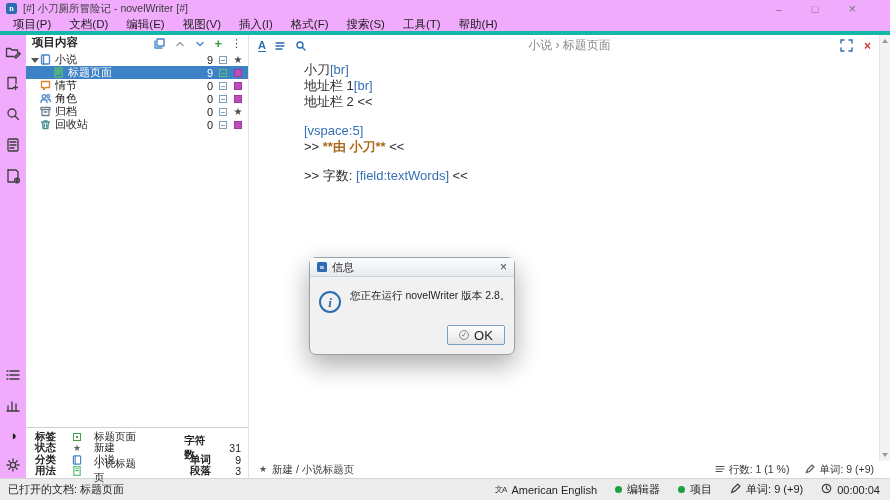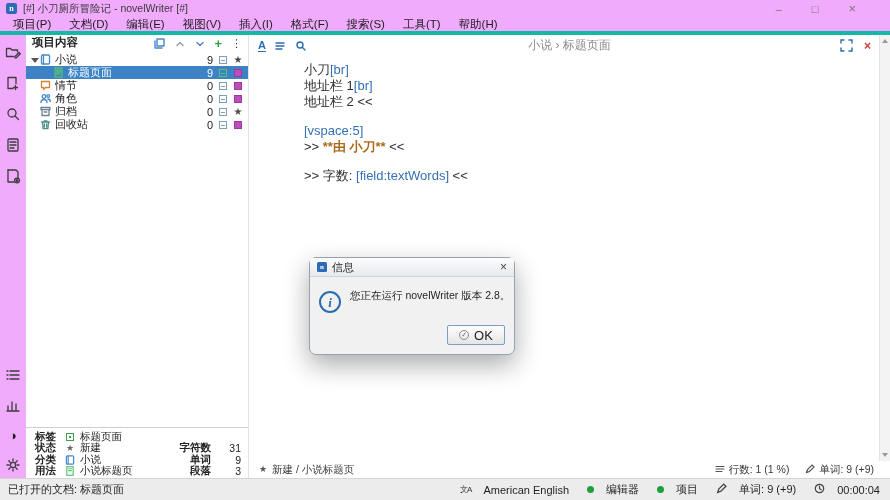--- a/index.html
+++ b/index.html
@@ -66,21 +66,21 @@
   .trow.sel .flagbox::after { border-color:#57c272; }
   .tflag { width:10px; flex:none; display:flex; align-items:center; justify-content:center; }
   .g-star { color:#4a4a4a; font-size:10px; line-height:1; }
   .g-star::before { content:"★"; }
   .sq-magenta { width:8px; height:8px; background:#bd4cbd; border:1px solid #9c3a9c; }
 
   .pspacer { flex:1; }
 
   
   .pdetails { border-top:1px solid #cfcfcf; padding:3px 7px 1px 9px; display:flex; font-size:10.5px; }
-  .drow { height:11.5px; display:flex; align-items:center; gap:5px; }
+  .drow { height:11.5px; display:flex; align-items:center; gap:12px; }
   .dlabel { font-weight:bold; color:#222; width:25px; flex:none; }
   .dicon { width:10px; height:10px; flex:none; display:flex; align-items:center; justify-content:center; }
   .dicon svg { fill:none; stroke-width:1.3; }
   .tagbox { width:8px; height:8px; border:1px solid #3f9e4d; position:relative; }
   .tagbox::after { content:""; position:absolute; left:2px; top:2px; width:2px; height:2px; background:#3f9e4d; }
   .g-star-sm { color:#666; font-size:9px; line-height:1; }
   .g-star-sm::before { content:"★"; }
   .dstats { margin-left:auto; padding-top:11.5px; }
   .srow { height:11.5px; display:flex; align-items:center; justify-content:flex-end; gap:14px;margin-left:43px; }
   .sslabel { font-weight:bold; }
@@ -144,21 +144,21 @@
            gap:5px; background:linear-gradient(#fefefe,#e5e5e5); border:1px solid #7d9ec3;
            border-radius:2px; font-size:13px; color:#222; cursor:default; }
   .okcirc { width:10px; height:10px; border:1px solid #8a8a8a; border-radius:50%;
             font-size:7px; line-height:8px; text-align:center; color:#6a6a6a; }
   .okcirc::before { content:"✓"; }
 
   
   .statusbar { height:22px; border-top:1px solid #d4d4d4; display:flex; align-items:center;
                font-size:11px; color:#1f1f1f; padding:0 8px; background:#ececec; }
   .sb-right { margin-left:auto; display:flex; align-items:center; gap:18px; padding-right:2px; }
-  .sb-item { display:flex; align-items:center; gap:12px; }
+  .sb-item { display:flex; align-items:center; gap:5px; }
   .dot-green { width:7px; height:7px; border-radius:50%; background:#1f9e3e; }
   .langicon { font-size:8px; letter-spacing:-1px; color:#333; }
   .sbicon svg { fill:none; stroke:#444; stroke-width:1.2; stroke-linecap:round; }
 </style>
 </head>
 <body>
 
 <div class="app">
 
   <div class="titlebar">

